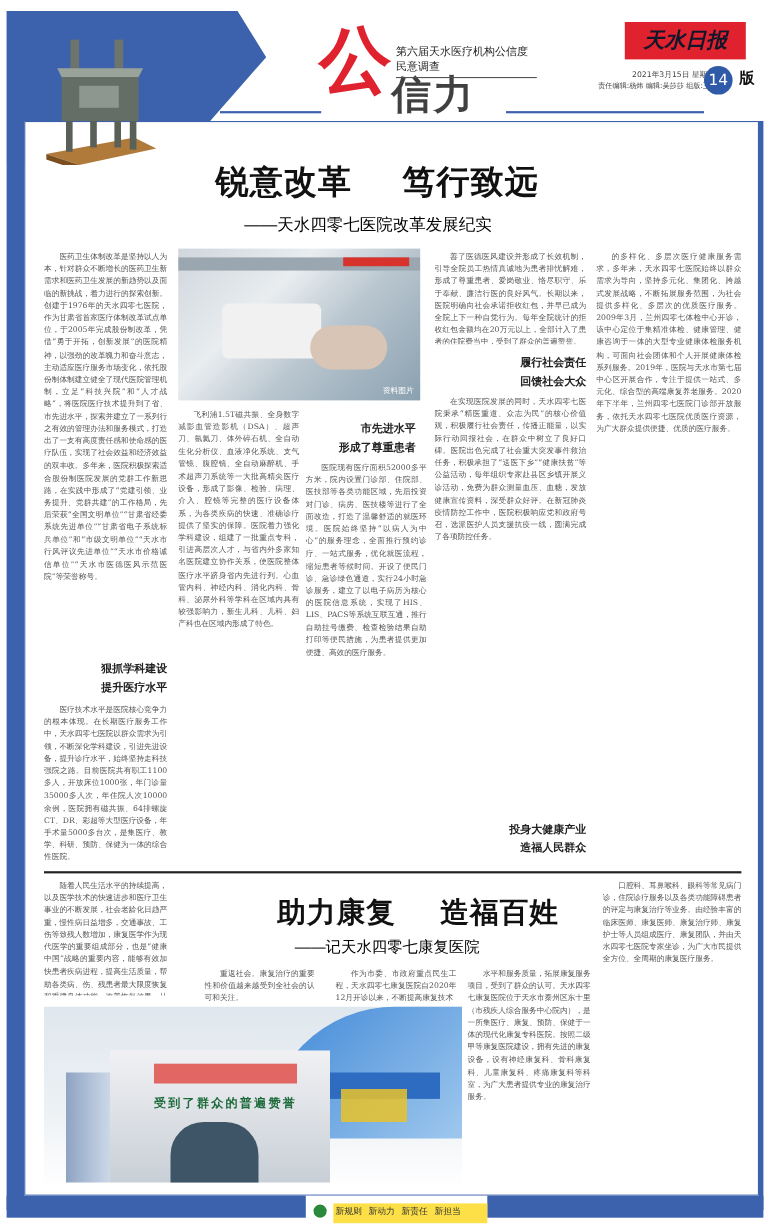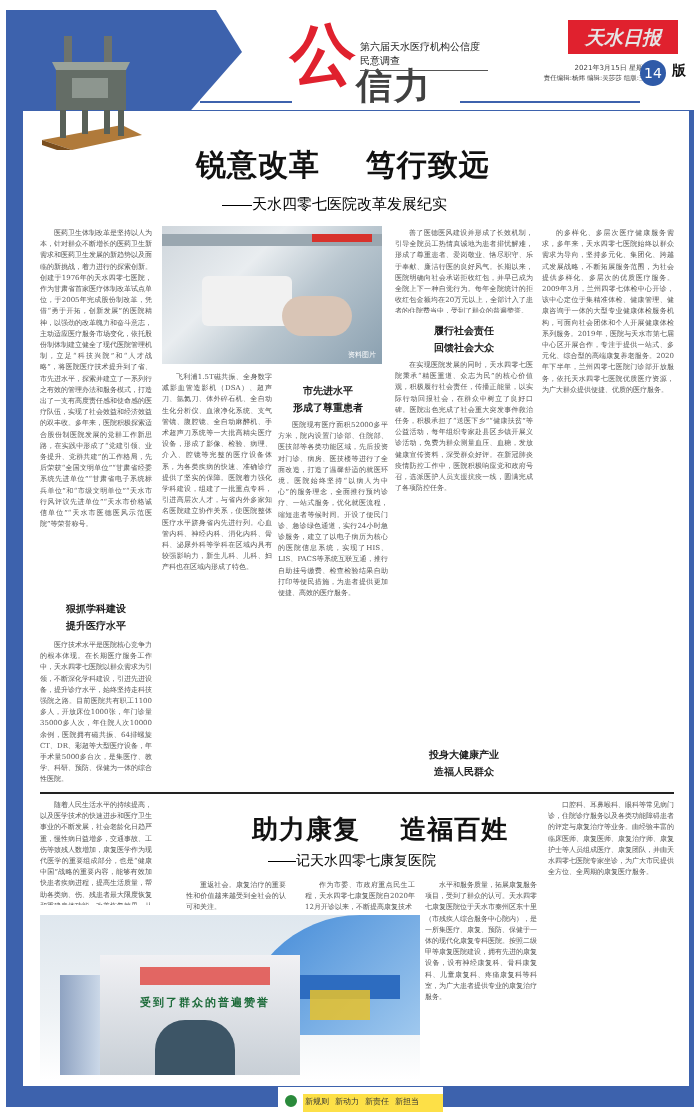--- a/index.html
+++ b/index.html
@@ -7,30 +7,30 @@
   #frame-left{position:absolute;left:6px;top:10px;width:16px;height:1090px;background:#3d62ad}
   #frame-bottom{position:absolute;left:6px;top:1087px;width:688px;height:20px;background:#3d62ad}
   #frame-right{position:absolute;left:690px;top:110px;width:4px;height:990px;background:#3d62ad}
   #inner-page{position:absolute;left:22px;top:110px;width:668px;height:977px;background:#fff;border:1px solid #3d62ad}
   #header-bg{position:absolute;left:6px;top:10px;width:236px;height:140px;background:#3d62ad;clip-path:polygon(0 0,210px 0,236px 42px,150px 140px,0 140px)}
   #ding-icon{position:absolute;left:42px;top:30px;width:100px;height:120px}
   .hline{position:absolute;height:2px;background:#3d62ad}
   #brand-big{position:absolute;left:290px;top:20px;font-family:"DejaVu Sans",sans-serif;font-weight:bold;color:#e0212e;font-size:66px;line-height:70px}
   #brand-rest{position:absolute;left:356px;top:62px;font-family:"DejaVu Sans",sans-serif;font-weight:bold;color:#404040;font-size:36px;letter-spacing:2px}
   #survey{position:absolute;left:360px;top:40px;font-family:"DejaVu Sans",sans-serif;font-size:10px;color:#222;border-bottom:1px solid #555;padding-bottom:2px;width:128px}
-  #masthead{position:absolute;left:568px;top:20px;width:110px;height:34px;background:#e0212e;color:#e5e5e5;font-family:"DejaVu Serif",serif;font-weight:bold;font-style:italic;font-size:19px;text-align:center;line-height:34px}
+  #masthead{position:absolute;left:568px;top:20px;width:110px;height:34px;background:#e0212e;color:#0f172a;font-family:"DejaVu Serif",serif;font-weight:bold;font-style:italic;font-size:19px;text-align:center;line-height:34px}
   #date-line{position:absolute;left:560px;top:63px;font-family:"DejaVu Sans",sans-serif;font-size:7px;color:#444;text-align:right;width:90px}
   #editors-line{position:absolute;left:480px;top:74px;font-family:"DejaVu Sans",sans-serif;font-size:6.5px;color:#444;width:172px;text-align:right}
   #page-num{position:absolute;left:640px;top:60px;width:26px;height:26px;border-radius:50%;background:#2f5aa8;color:#fff;font-family:"DejaVu Sans",sans-serif;font-weight:normal;font-size:14px;text-align:center;line-height:26px}
   #page-suffix{position:absolute;left:672px;top:62px;font-family:"DejaVu Sans",sans-serif;font-weight:bold;font-size:14px;color:#111}
   .title{position:absolute;font-family:"DejaVu Serif",serif;font-weight:bold;color:#111;white-space:pre;letter-spacing:1px}
   .subtitle{position:absolute;font-family:Liberation Sans, sans-serif;color:#000000;white-space:pre}
   .col{position:absolute;font-size:7px;line-height:11.2px;color:#555;text-align:justify;overflow:hidden}
   .col p{text-indent:2em}
-  .sect{position:absolute;font-family:"DejaVu Sans",sans-serif;font-size:10px;line-height:17px;color:#222;text-align:center;font-weight:bold}
+  .sect{position:absolute;font-family:"DejaVu Sans",sans-serif;font-size:10px;line-height:17px;color:#222;text-align:right;font-weight:bold}
   .photo{position:absolute;overflow:hidden}
   .rule{position:absolute;background:#222}
   #footer-logo{position:absolute;left:283px;top:1093px;width:16px;height:16px;border-radius:50%;background:#2a8a3b;border:2px solid #fff}
   #footer-slogans{position:absolute;left:303px;top:1094px;height:18px;width:140px;background:#fde047;font-family:"DejaVu Sans",sans-serif;font-size:8px;color:#333;line-height:16px;display:flex;gap:6px;padding-left:2px}
   #footer-white-left{position:absolute;left:278px;top:1087px;width:165px;height:22px;background:#fff}
 </style>
 </head>
 <body>
 
 <div id="frame-left"></div>

